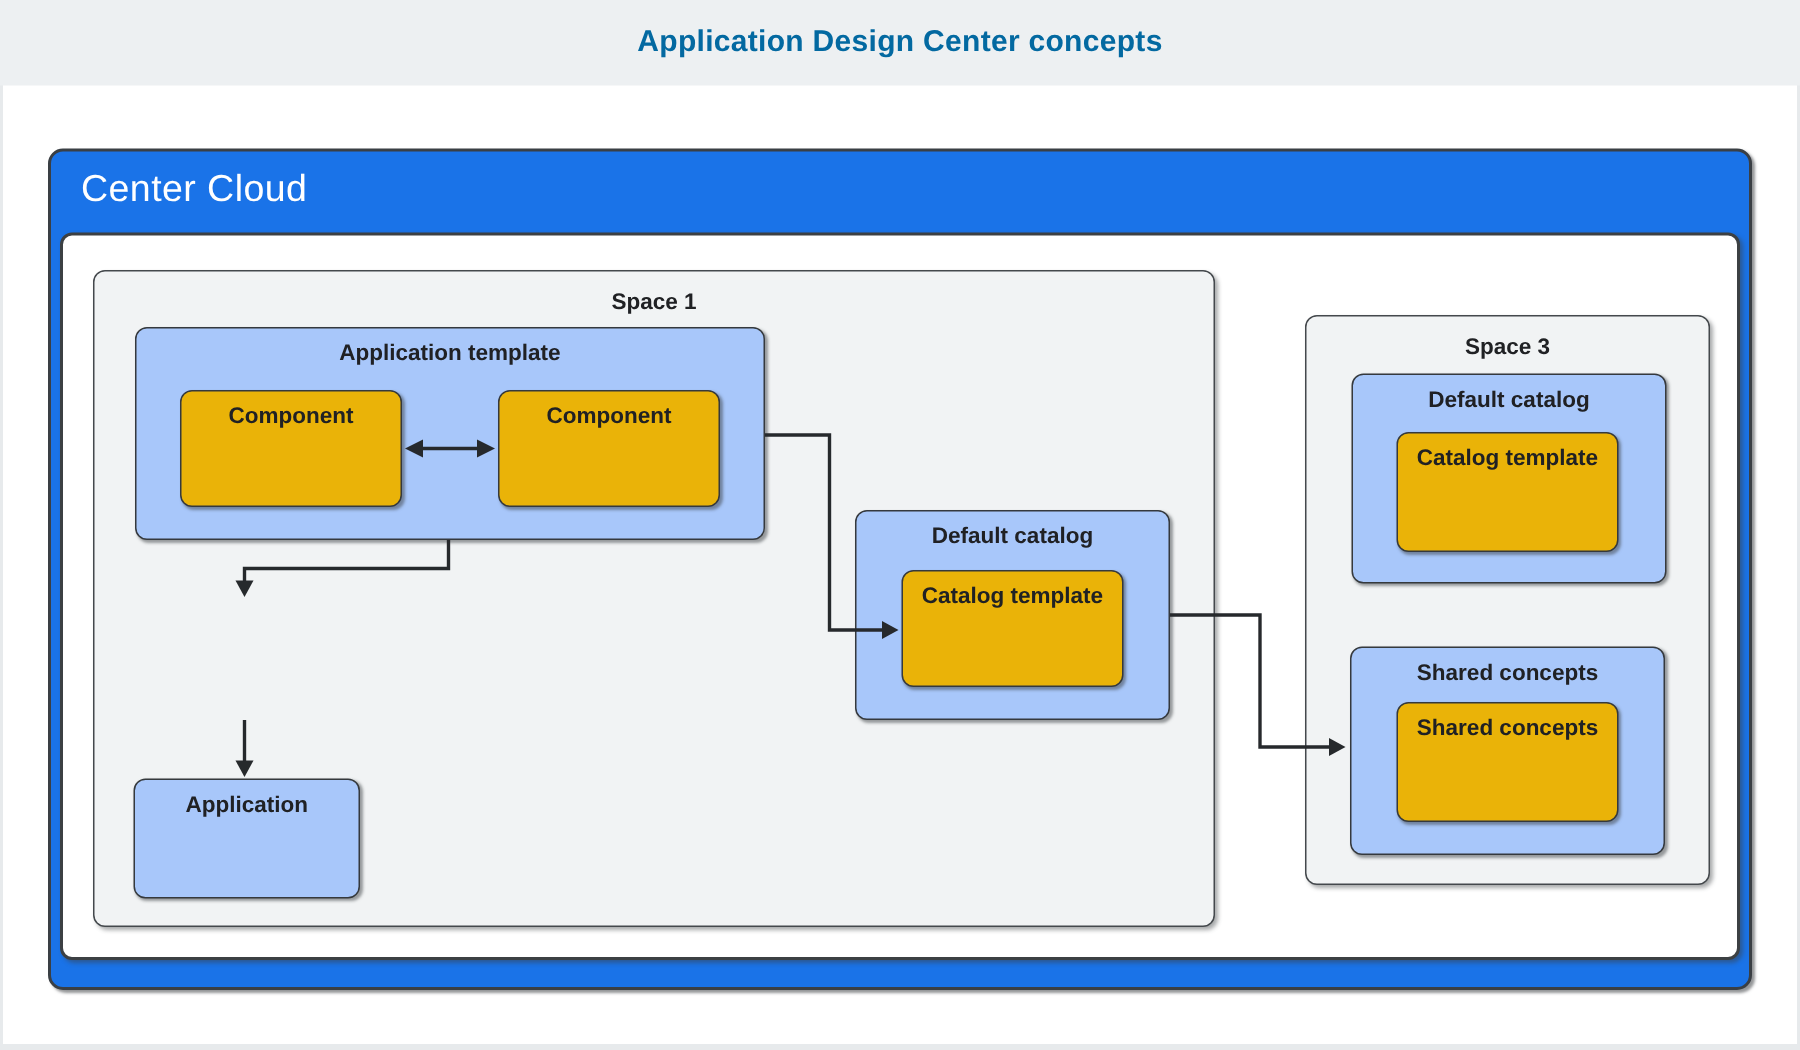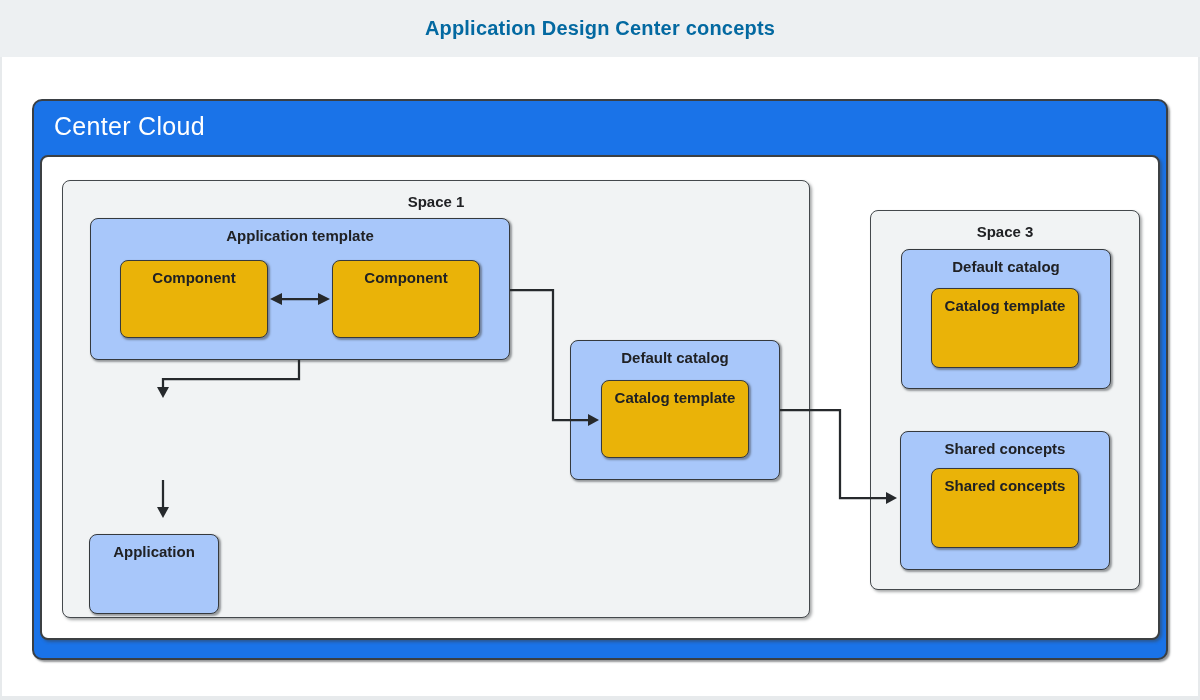--- a/index.html
+++ b/index.html
@@ -74,21 +74,21 @@
 
   <div class="box box-gray" style="left:120px; top:260px; width:148px; height:78px;">
     <div class="box-label">Component</div>
   </div>
 
   <div class="box box-gray" style="left:332px; top:260px; width:148px; height:78px;">
     <div class="box-label">Component</div>
   </div>
 
 
-  <div class="box box-blue" style="left:89px; top:534px; width:130px; height:80px;">
+  <div class="box box-blue" style="left:89px; top:519px; width:151px; height:80px;">
     <div class="box-label">Application</div>
   </div>
 
   <div class="box box-blue" style="left:570px; top:340px; width:210px; height:140px;">
     <div class="box-label">Default catalog</div>
   </div>
 
   <div class="box box-gray" style="left:601px; top:380px; width:148px; height:78px;">
     <div class="box-label">Catalog template</div>
   </div>

